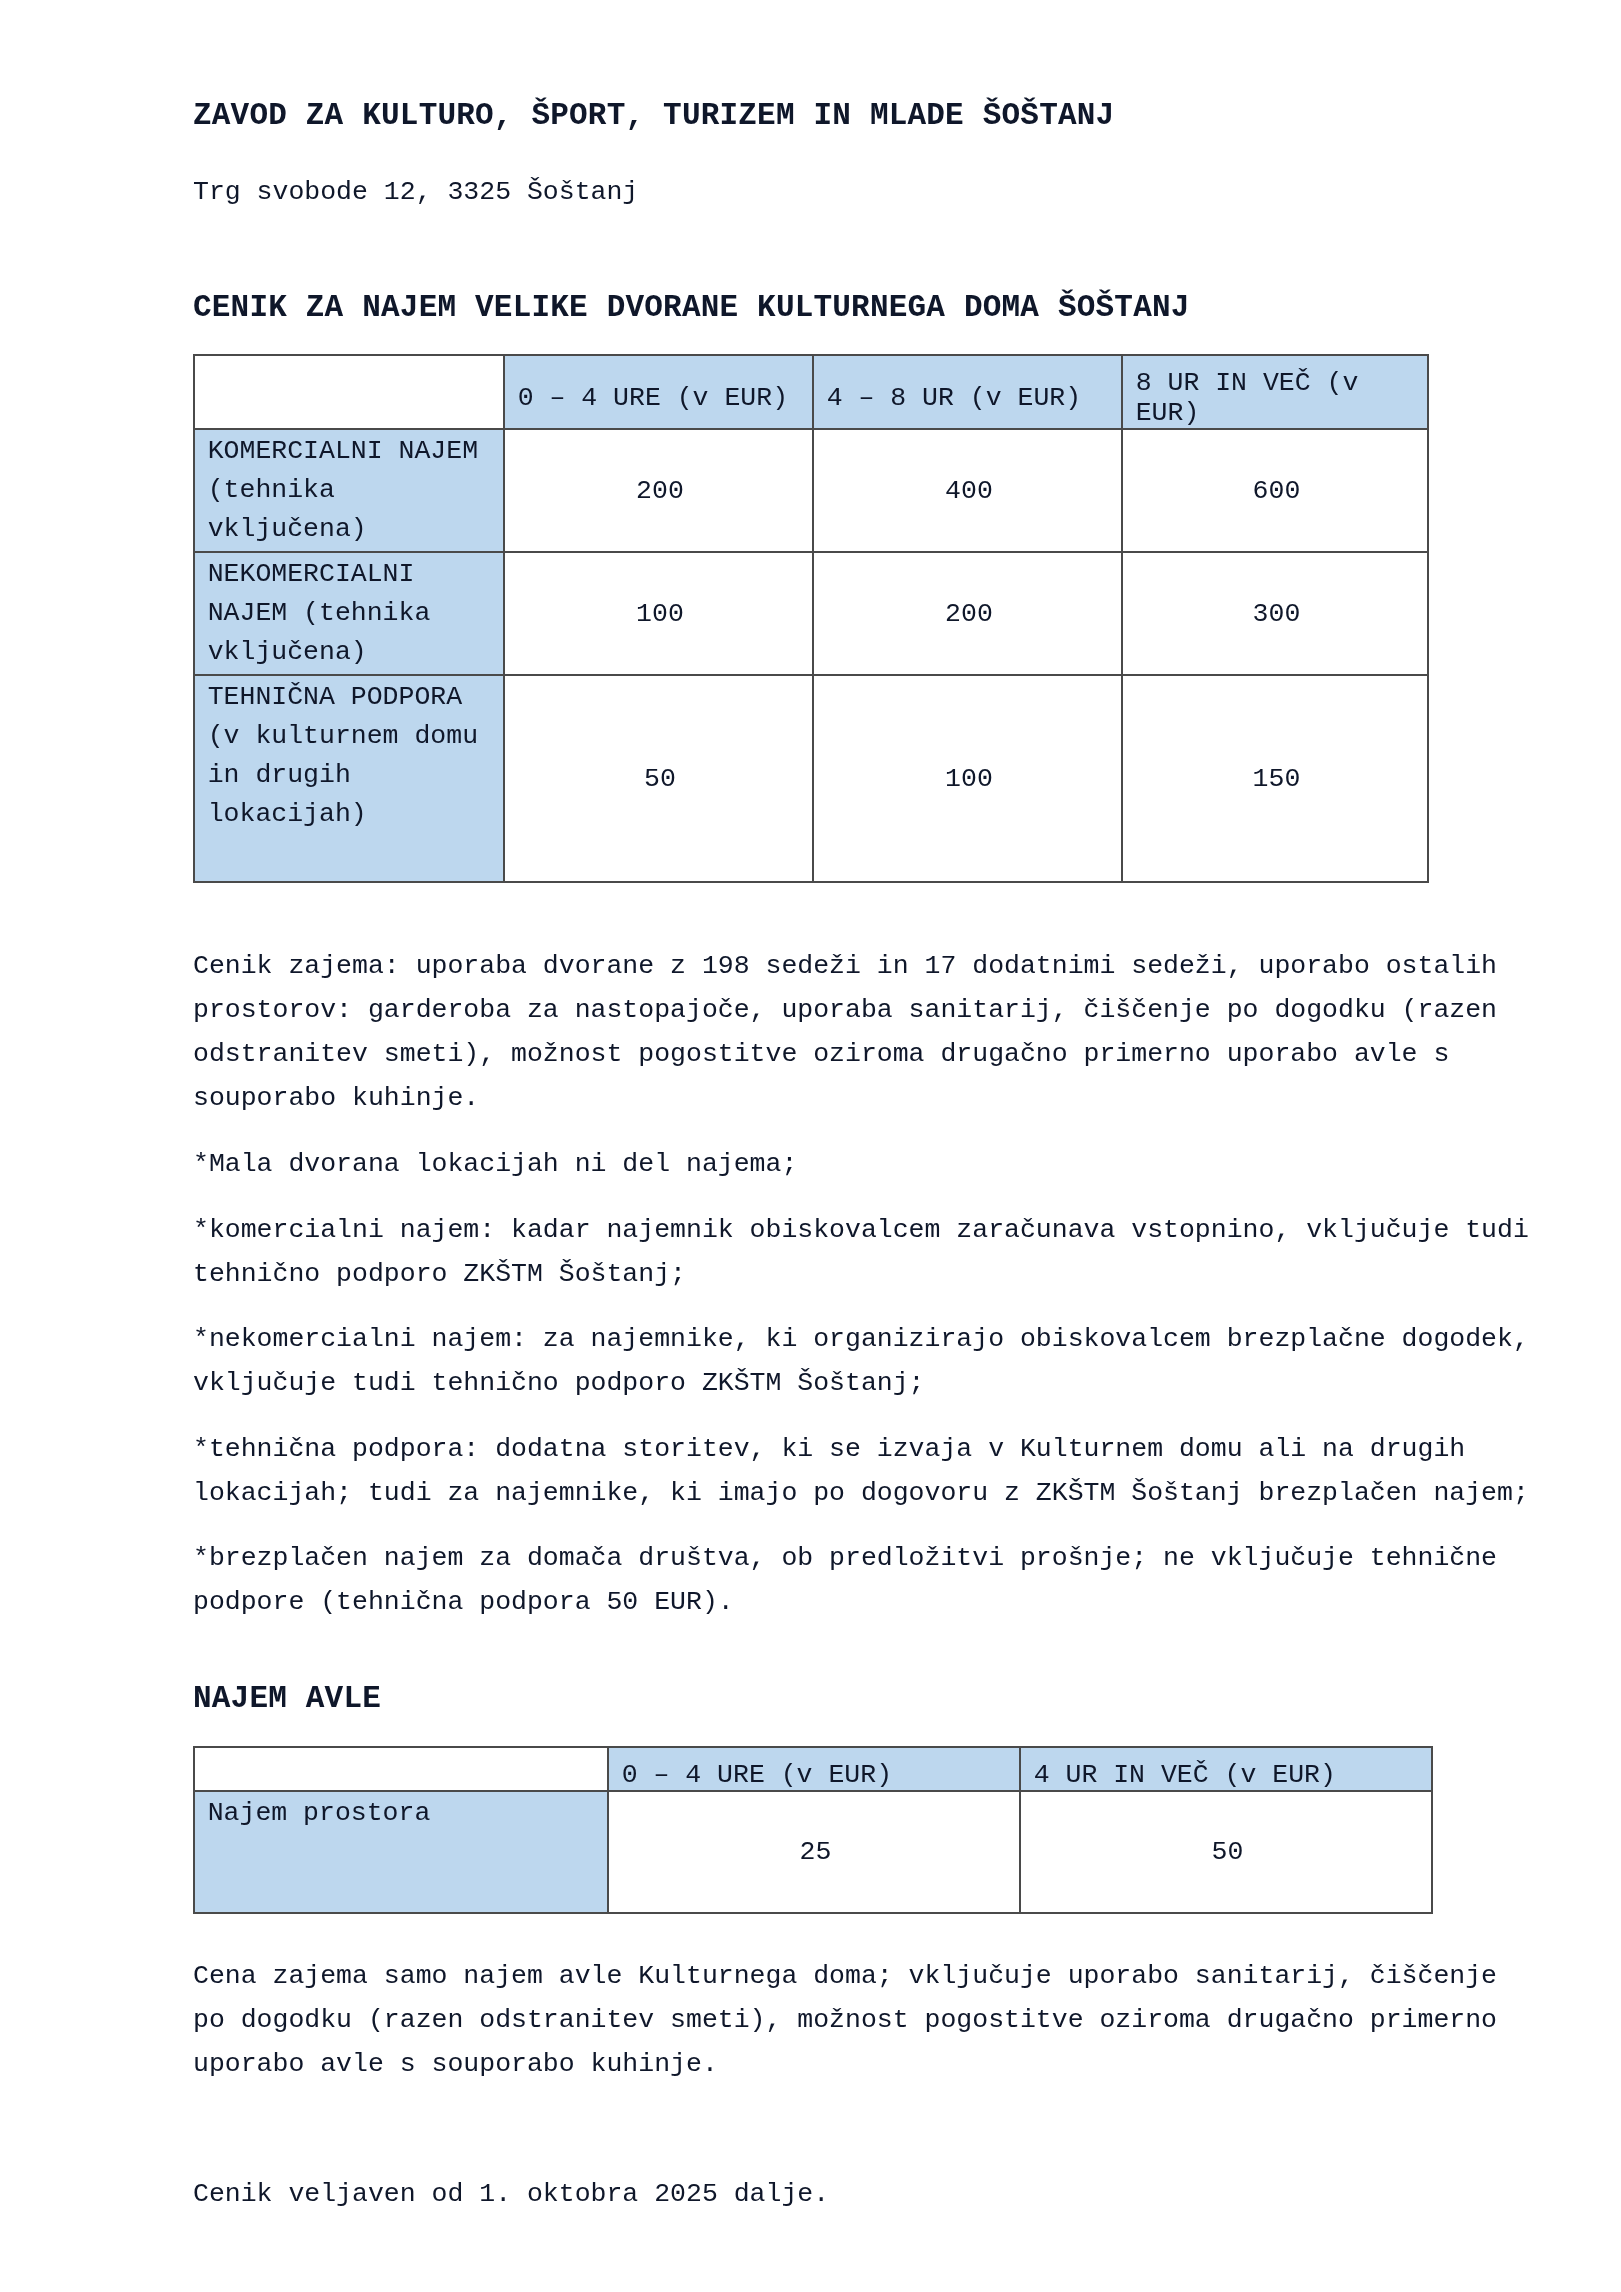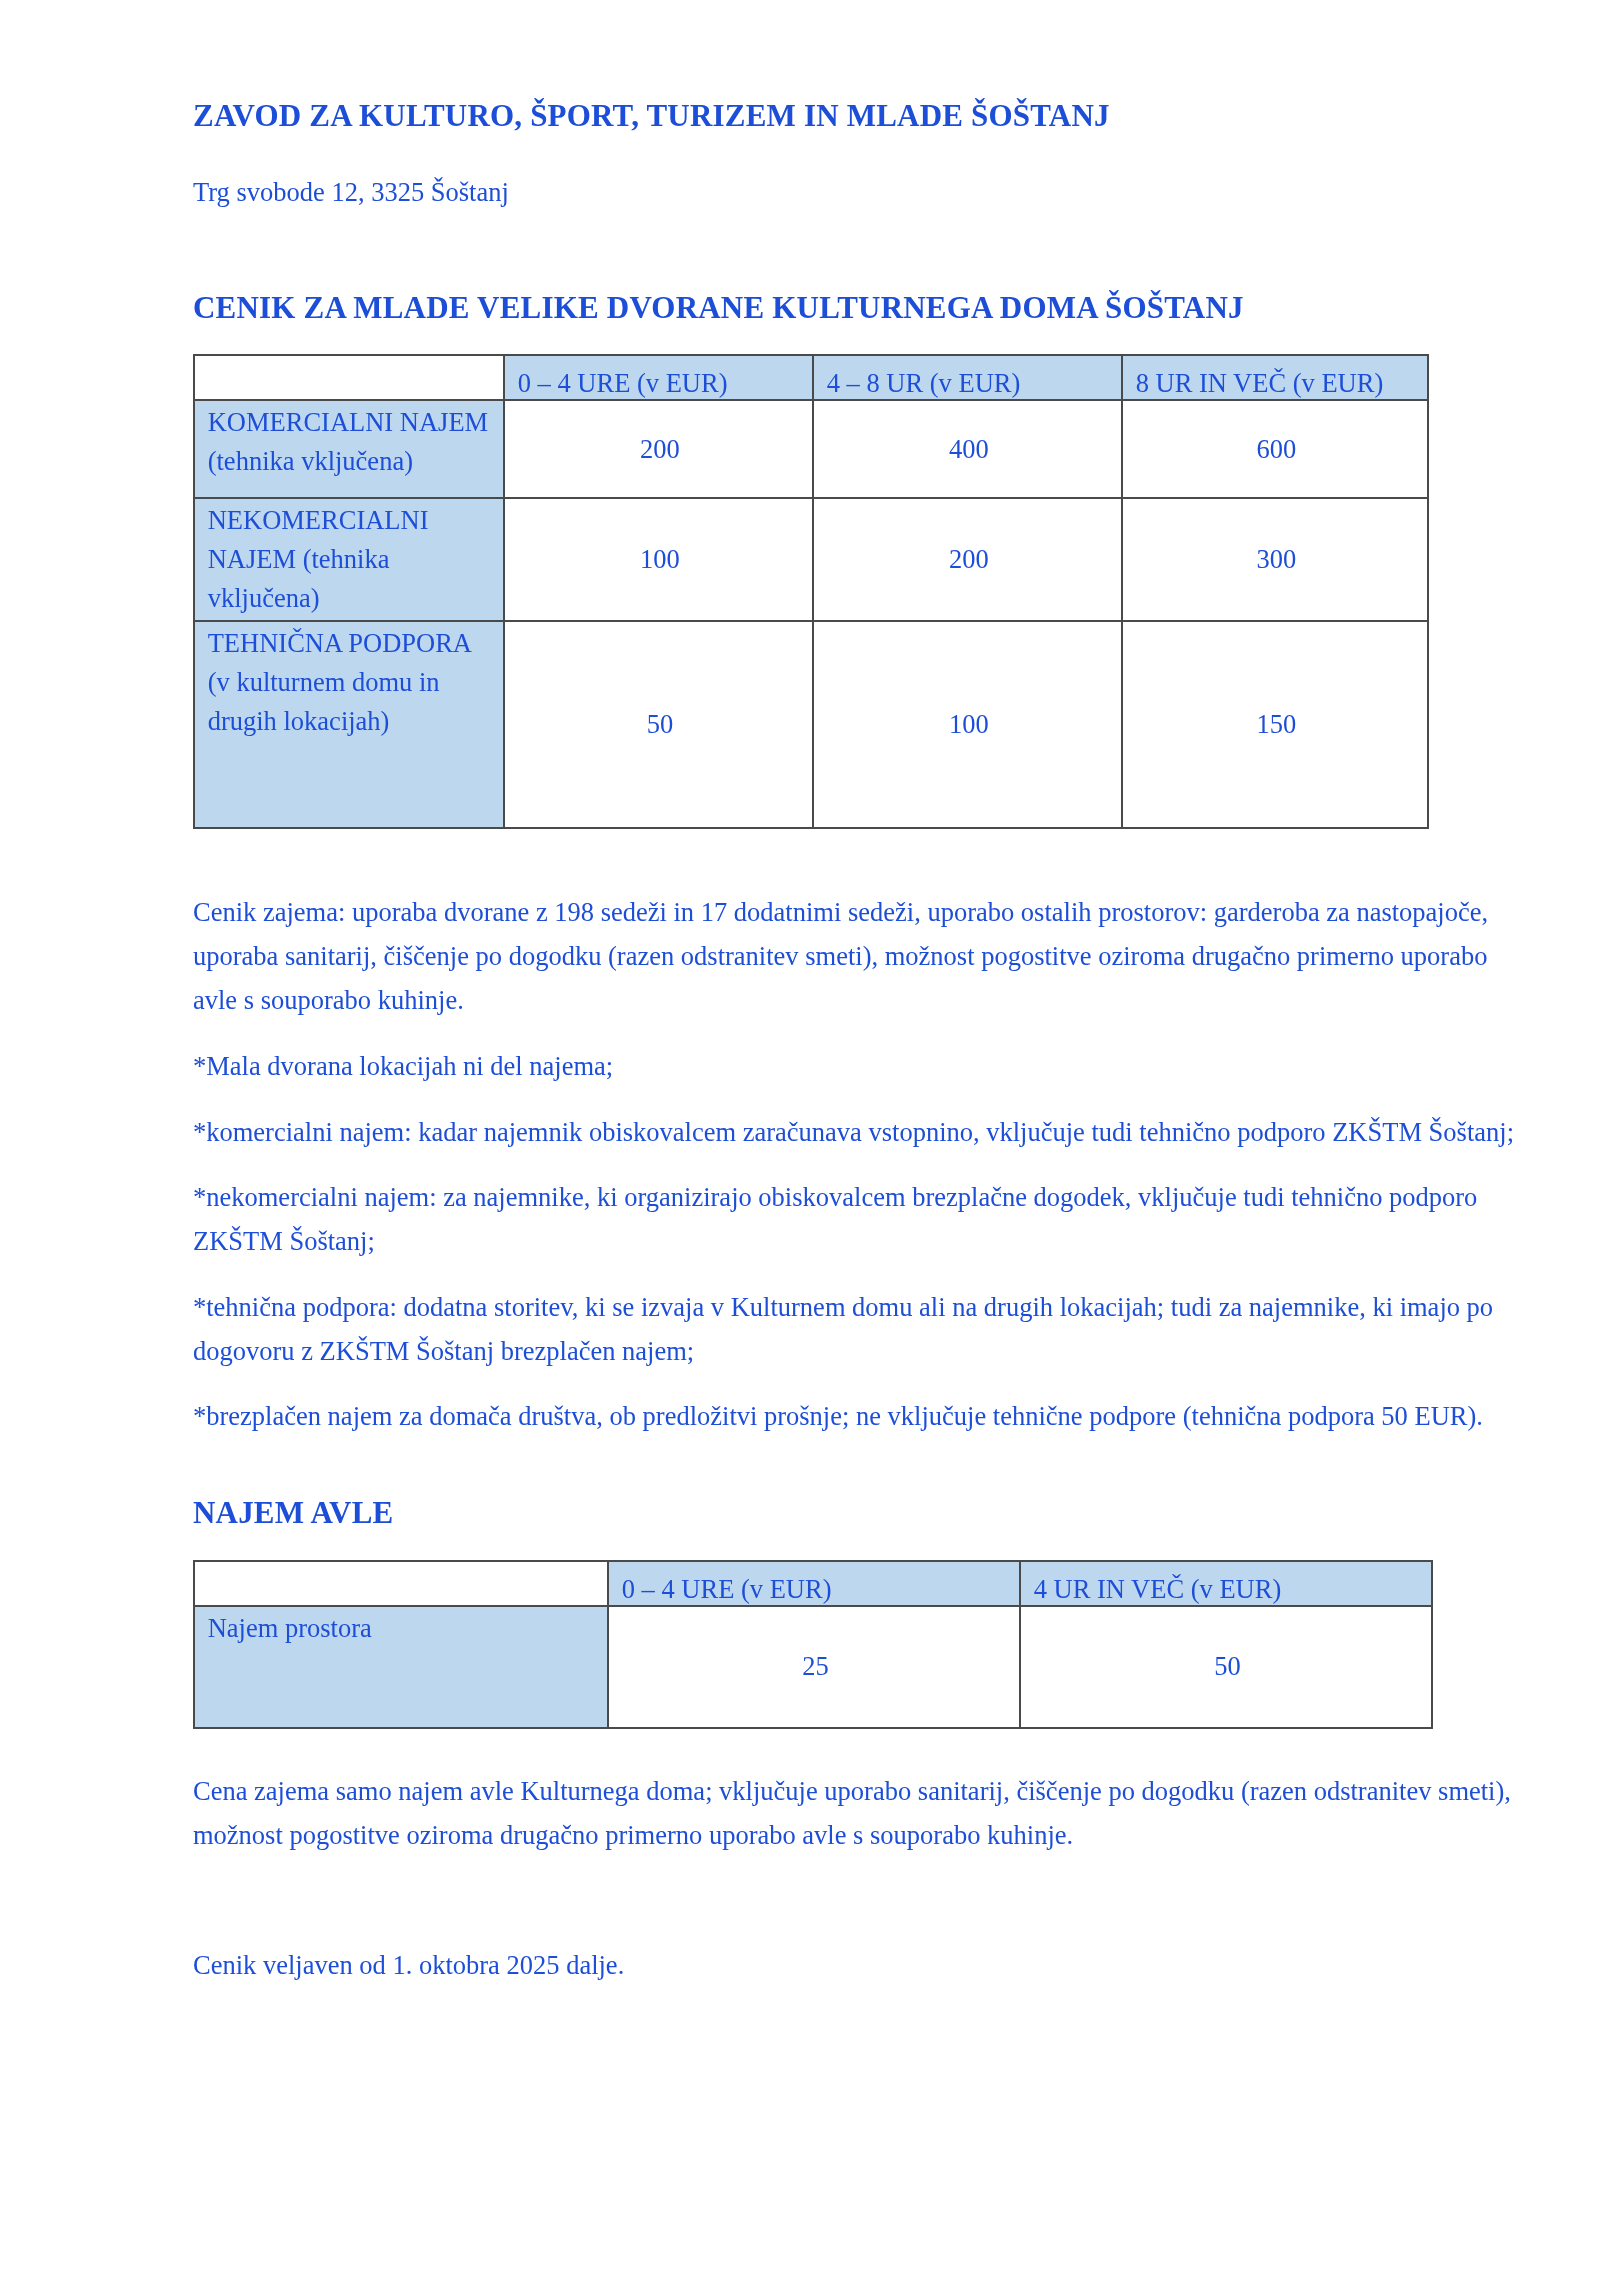--- a/index.html
+++ b/index.html
@@ -8,22 +8,22 @@
     background: #e8e8e8;
   }
   .page {
     position: relative;
     width: 1621px;
     height: 2293px;
     margin: 0 auto;
     background: #ffffff;
     box-sizing: border-box;
     padding: 96px 83px 0 193px;
-    font-family: Liberation Serif, serif;
-    color: #1d4ed8;
+    font-family: Liberation Mono, monospace;
+    color: #0f172a;
     overflow: hidden;
   }
   .org-title {
     font-size: 31px;
     font-weight: bold;
     line-height: 39px;
     margin: 0;
     letter-spacing: 0.2px;
   }
   .address {
@@ -84,21 +84,21 @@
 </style>
 </head>
 <body>
 
 <div class="page">
 
   <h1 class="org-title">ZAVOD ZA KULTURO, ŠPORT, TURIZEM IN MLADE ŠOŠTANJ</h1>
 
   <p class="address">Trg svobode 12, 3325 Šoštanj</p>
 
-  <h2 class="section-heading">CENIK ZA MLADE VELIKE DVORANE KULTURNEGA DOMA ŠOŠTANJ</h2>
+  <h2 class="section-heading">CENIK ZA NAJEM VELIKE DVORANE KULTURNEGA DOMA ŠOŠTANJ</h2>
 
   <table class="price-table t-dvorana">
     <colgroup>
       <col style="width:310px">
         <col style="width:309px">
         <col style="width:309px">
         <col style="width:306px">
     </colgroup>
     <tbody>
       <tr class="head-row">

